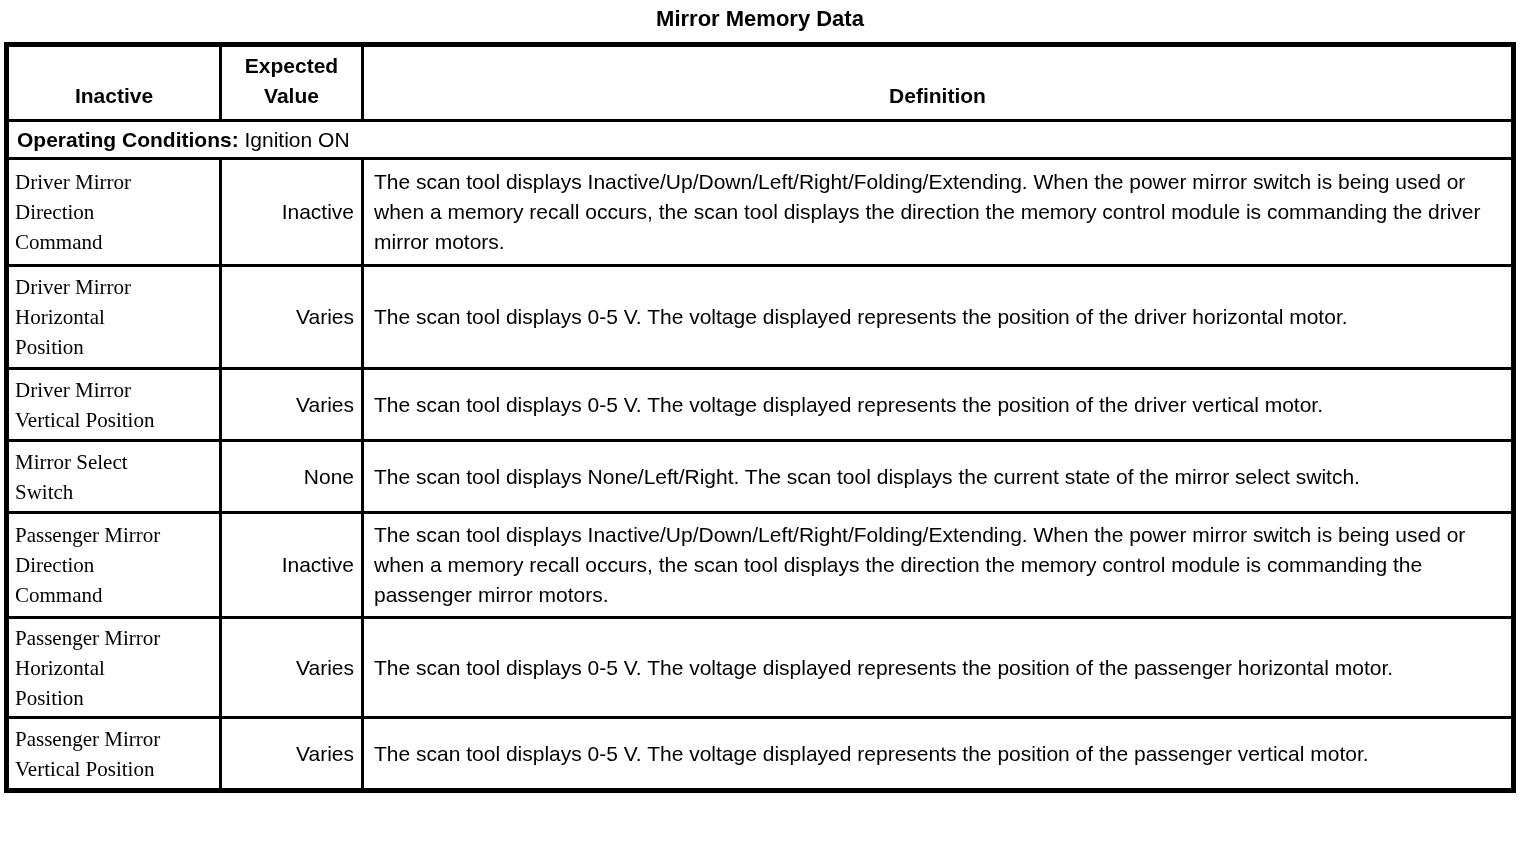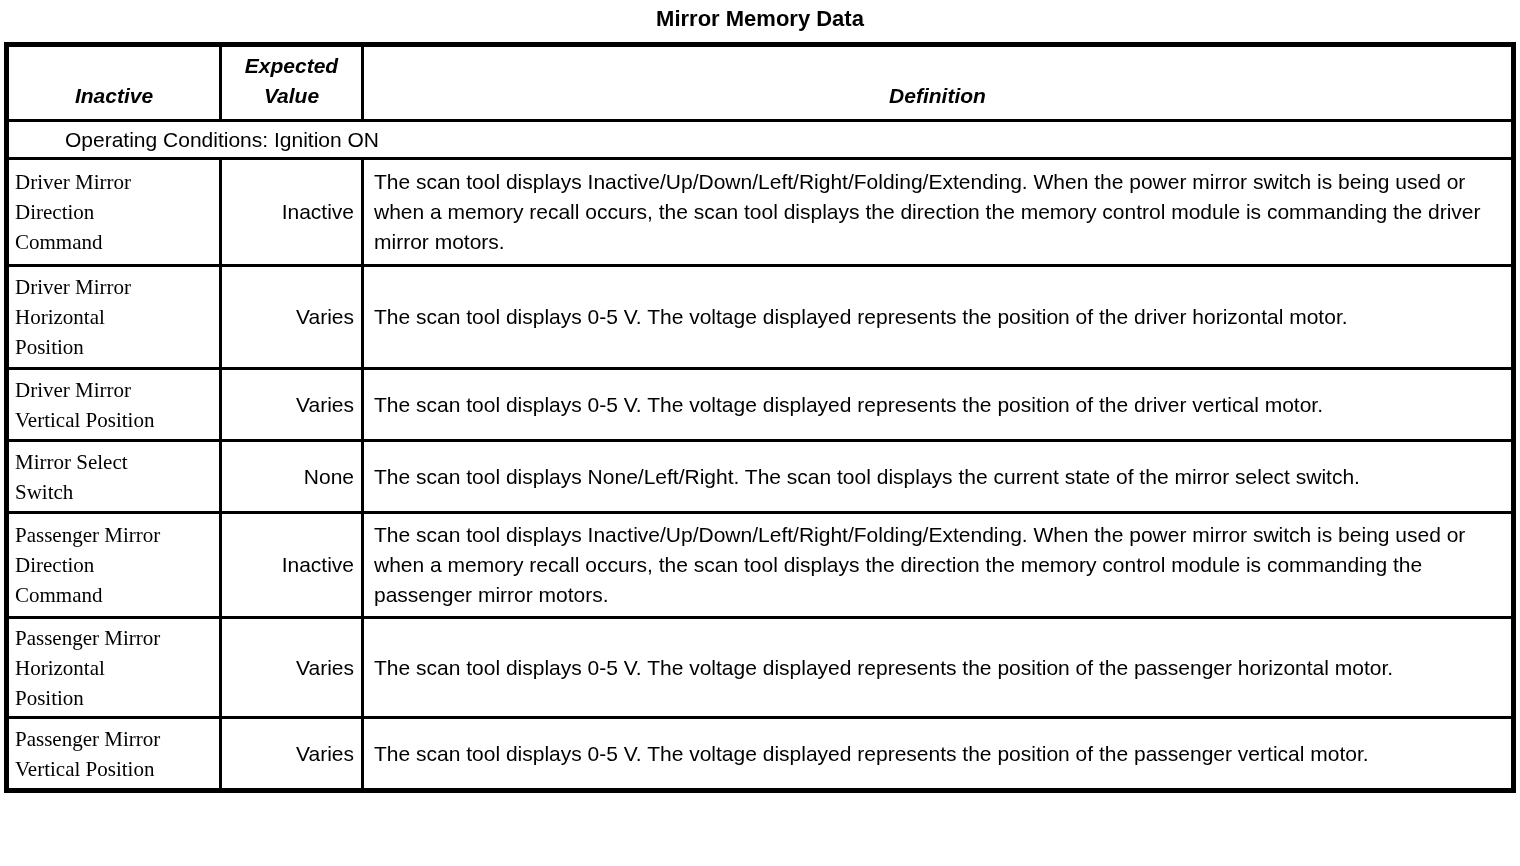--- a/index.html
+++ b/index.html
@@ -41,30 +41,29 @@
   col.c-param    { width: 214px; }
   col.c-expected { width: 142px; }
   col.c-def      { width: auto;  }
   th {
     vertical-align: bottom;
     text-align: center;
     font-weight: 700;
     padding: 4px 6px 8px 6px;
     height: 75px;
     box-sizing: border-box;
-    font-style: italic;
   }
   tr.op-row td {
     height: 38px;
     box-sizing: border-box;
     vertical-align: middle;
     text-align: left;
     padding: 2px 8px;
   }
-  tr.op-row .bold { font-weight: 400; margin-left: 48px; }
+  tr.op-row .bold { font-weight: 700; }
   td.param {
     vertical-align: middle;
     text-align: left;
     padding: 2px 8px 2px 6px;
     white-space: pre-line;
     box-sizing: border-box;
     font-family: Liberation Serif, serif;
   }
   td.expected {
     vertical-align: middle;

